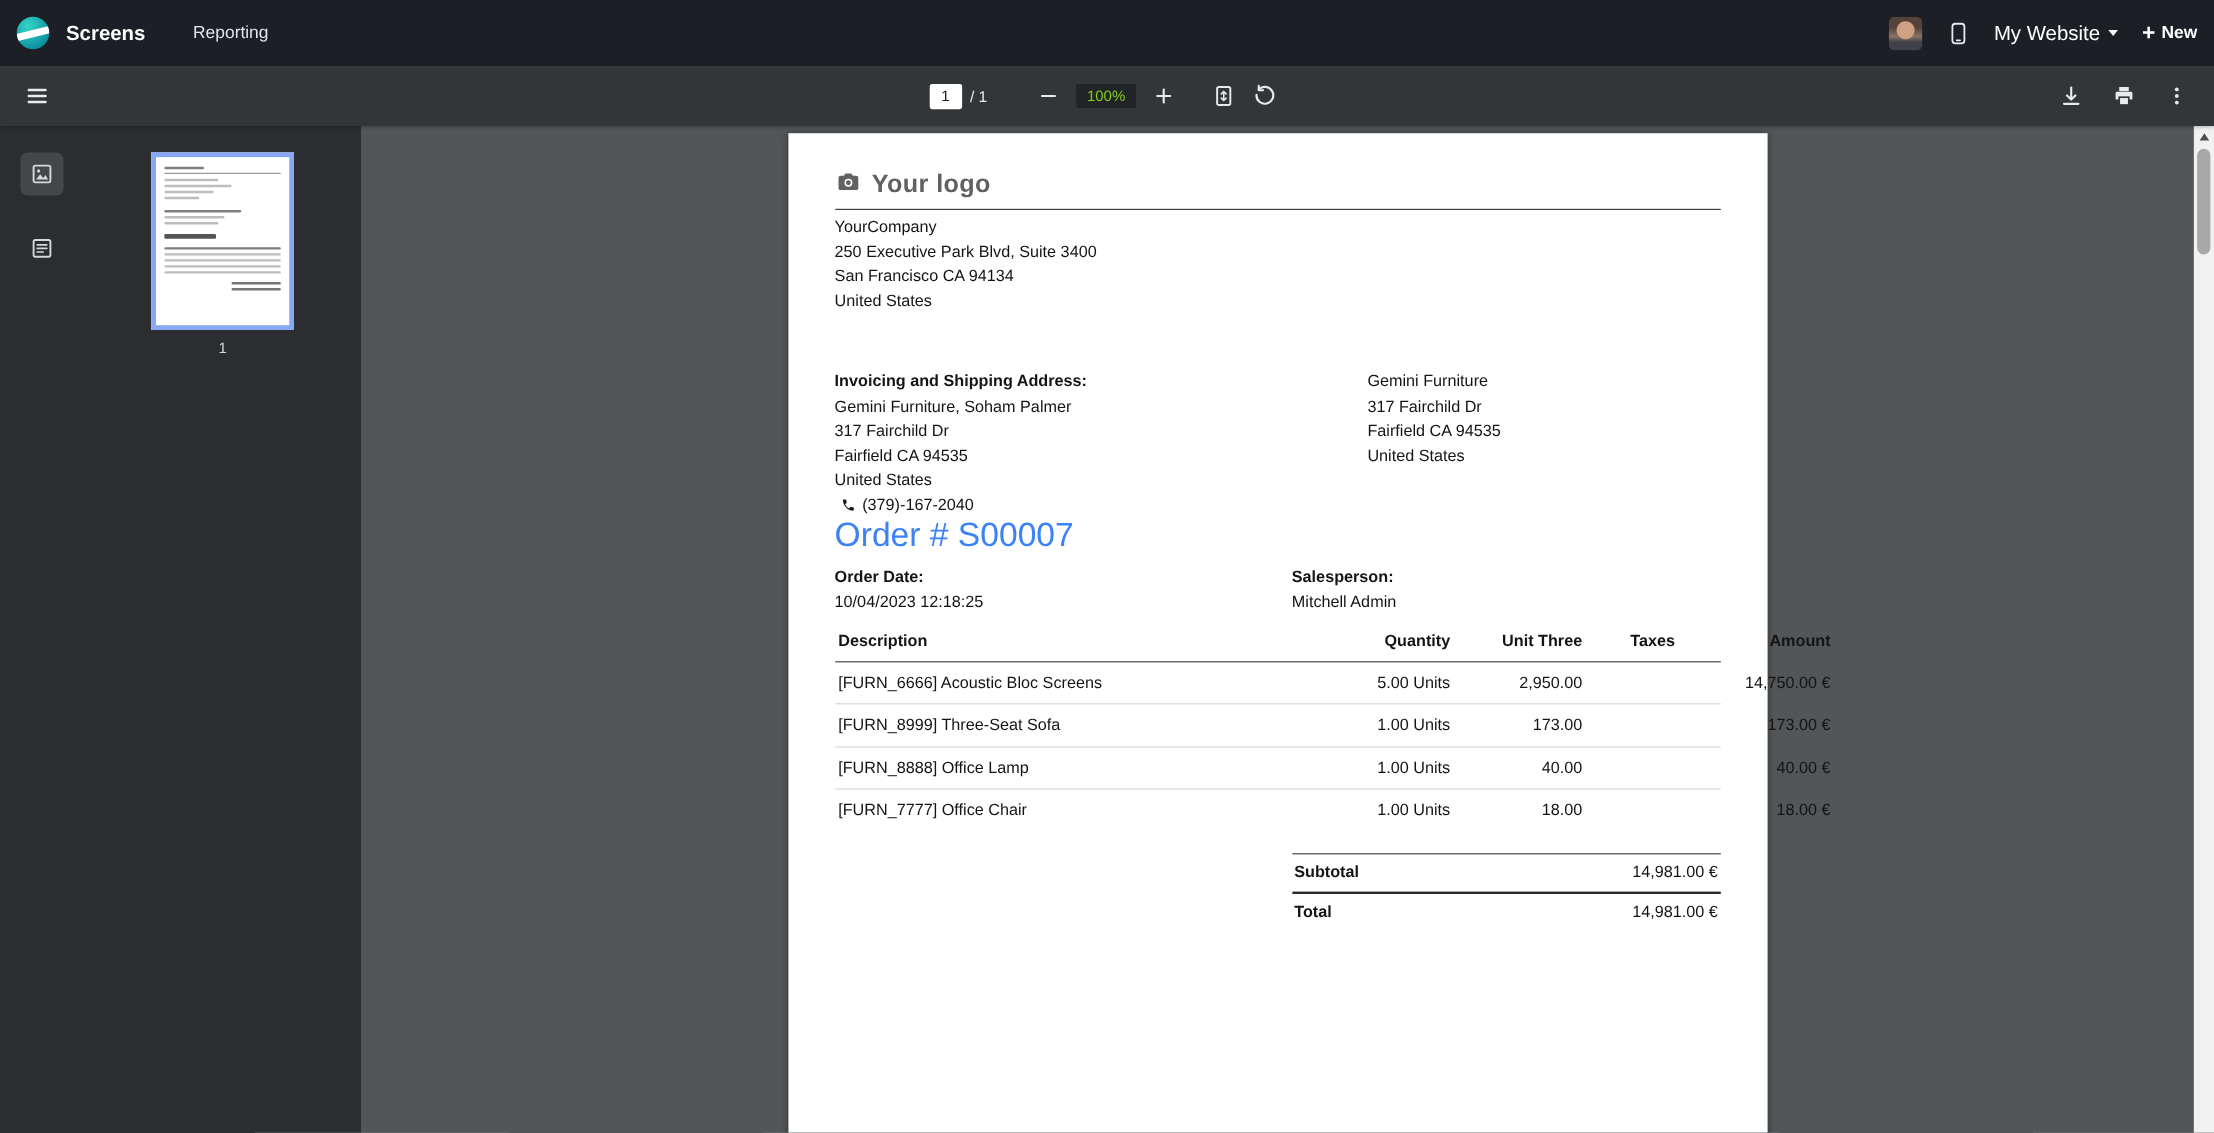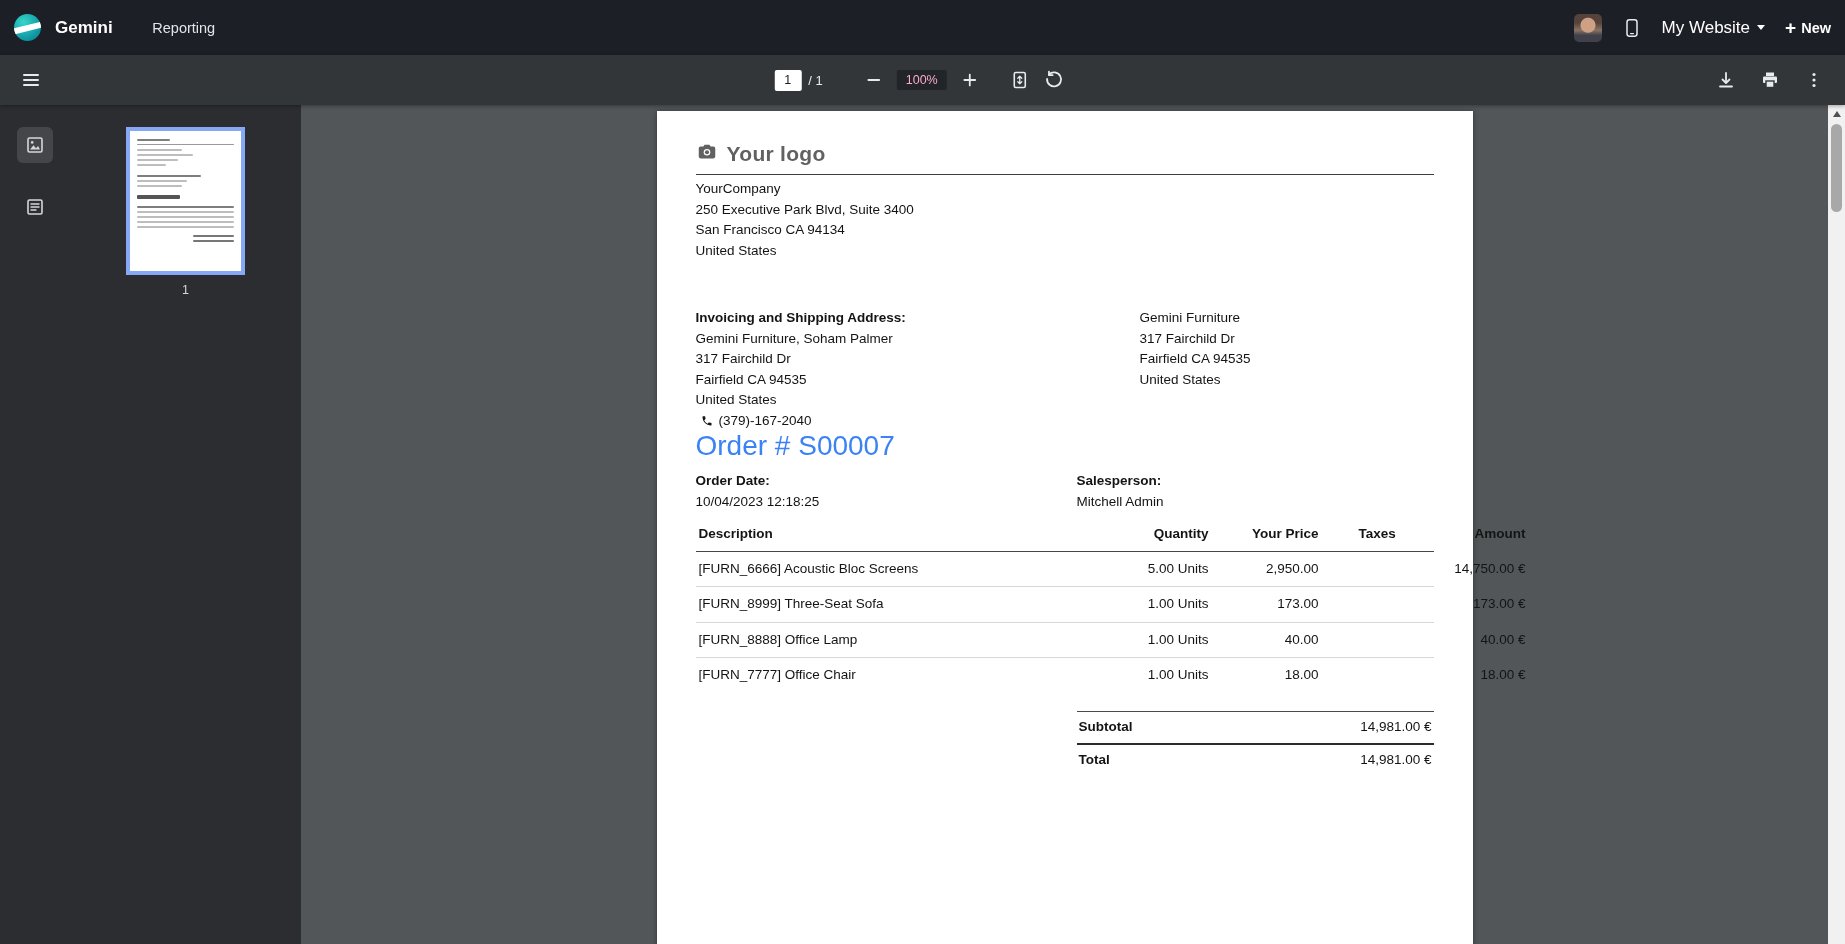--- a/index.html
+++ b/index.html
@@ -59,21 +59,21 @@
     display: flex; align-items: center;
   }
   .page-input {
     width: 27px; height: 21px; border: none; border-radius: 2px; background: #ffffff;
     color: #202124; font-size: 12.5px; text-align: center; font-family: "Liberation Sans", sans-serif;
   }
   .page-total { font-size: 13px; color: #e8eaed; margin-left: 7px; }
   .gap-lg { width: 34px; }
   .gap-md { width: 16px; }
   .zoom-chip {
-    background: rgba(0,0,0,0.3); color: #f9a8d4; font-size: 12.5px;
+    background: rgba(0,0,0,0.3); color: #84cc16; font-size: 12.5px;
     padding: 3px 9px; border-radius: 2px; margin: 0 6px; cursor: pointer;
   }
   .tb-right { margin-left: auto; display: flex; align-items: center; gap: 10px; }
 
   
   .viewer-body { flex: 1 1 auto; display: flex; min-height: 0; }
 
   .sidebar { width: 301px; flex: 0 0 301px; background: #2b2d31; display: flex; }
   .view-toggles { width: 70px; padding-top: 22px; display: flex; flex-direction: column; align-items: center; gap: 26px; }
   .toggle-btn {
@@ -138,21 +138,21 @@
   svg { display: block; }
 </style>
 </head>
 <body>
 
 <div class="app">
 
   <header class="navbar">
     <div class="nav-left">
       <span class="logo-circle"></span>
-      <span class="app-name">Gemini</span>
+      <span class="app-name">Screens</span>
       <nav class="menus">
         <a>Site</a>
         <a>Reporting</a>
         <a>Configuration</a>
       </nav>
     </div>
     <div class="nav-right">
       <span class="avatar"></span>
       <button class="mobile-btn">
         <span class="icn">
@@ -359,21 +359,21 @@
           <div>
             <div class="bold">Salesperson:</div>
             <div>Mitchell Admin</div>
           </div>
         </div>
 
         <div class="order-table">
           <div class="tbl-header">
             <div class="cell-desc">Description</div>
             <div class="cell-qty">Quantity</div>
-            <div class="cell-price">Your Price</div>
+            <div class="cell-price">Unit Three</div>
             <div class="cell-taxes">Taxes</div>
             <div class="cell-amount">Amount</div>
           </div>
 
           <div class="tbl-row">
             <div class="cell-desc">
               <div>[FURN_6666] Acoustic Bloc Screens</div>
 
             </div>
             <div class="cell-qty">5.00 Units</div>

